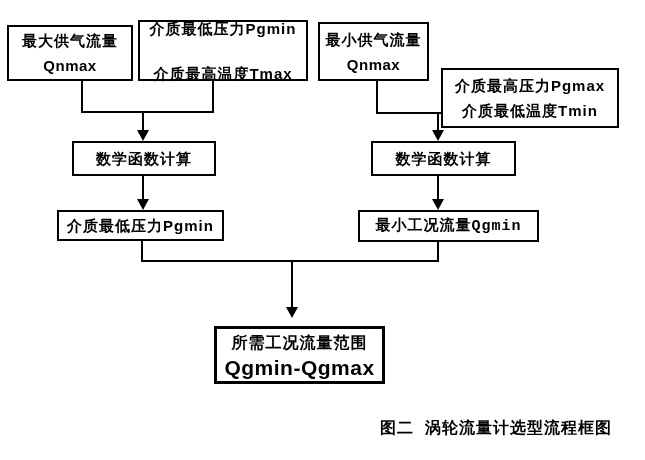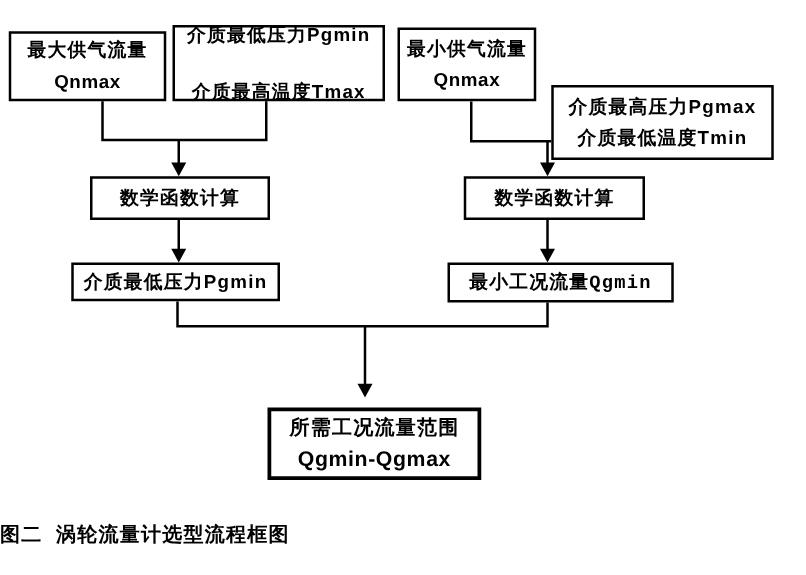--- a/index.html
+++ b/index.html
@@ -45,27 +45,27 @@
   #node-max-supply-flow   { left: 7px;   top: 25px;  width: 126px; height: 56px; }
   #node-min-press-max-temp{ left: 138px; top: 20px;  width: 170px; height: 61px; gap: 20px; }
   #node-min-supply-flow   { left: 318px; top: 22px;  width: 111px; height: 59px; }
   #node-max-press-min-temp{ left: 441px; top: 21px;  width: 178px; height: 60px; margin-top: 47px; }
   #node-math-calc-left    { left: 72px;  top: 141px; width: 144px; height: 35px; }
   #node-math-calc-right   { left: 371px; top: 141px; width: 145px; height: 35px; }
   #node-max-working-flow  { left: 57px;  top: 210px; width: 167px; height: 31px; }
   #node-min-working-flow  { left: 358px; top: 210px; width: 181px; height: 32px; font-family: Liberation Mono, monospace; }
   #node-result-range      { left: 214px; top: 326px; width: 171px; height: 58px;
                             border-width: 3px; font-size: 16px; }
-  #node-result-range .latin { font-size: 17px; }
+  #node-result-range .latin { font-size: 21px; }
   .caption {
     position: absolute;
     left: 0;
     top: 418px;
     width: 612px;
-    text-align: left;
+    text-align: right;
     color: #000000;
     font-weight: bold;
     font-size: 16px;
     letter-spacing: 1px;
     white-space: pre;
   }
 </style>
 </head>
 <body>
 

